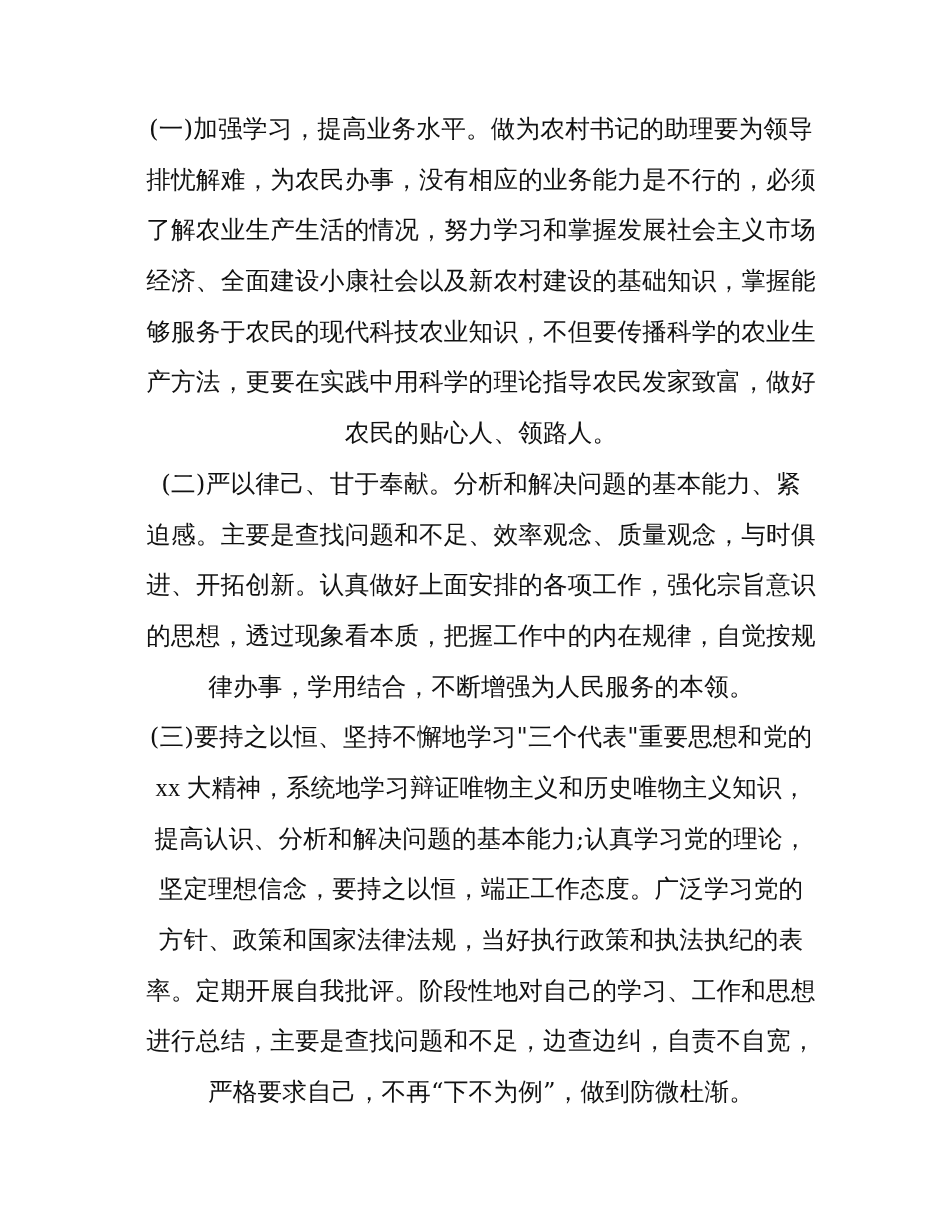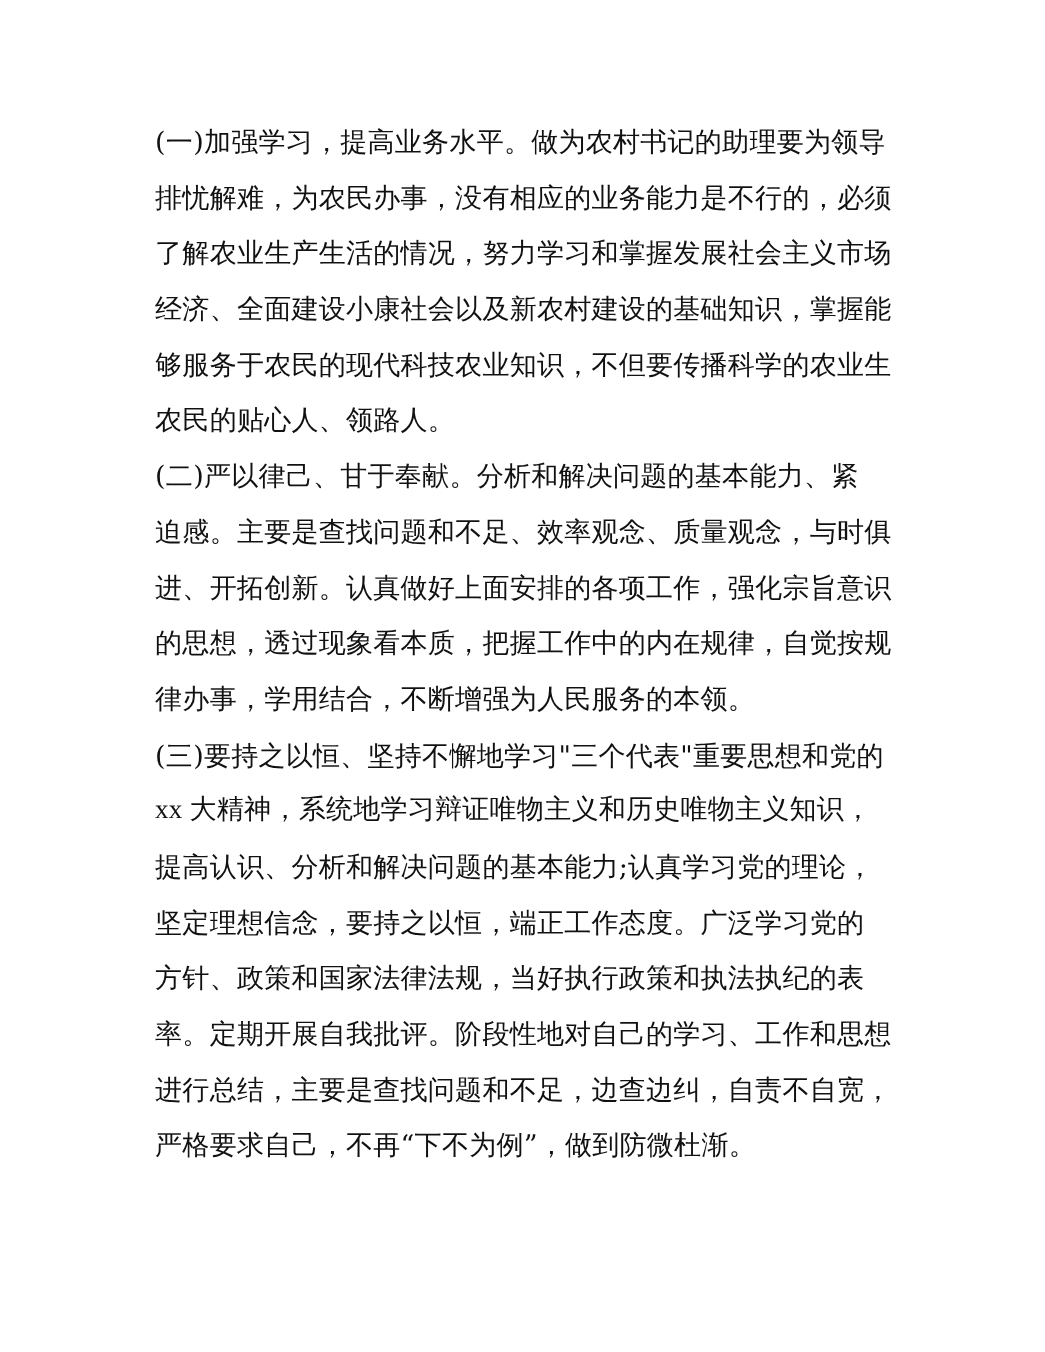--- a/index.html
+++ b/index.html
@@ -13,20 +13,21 @@
       position: relative;
       overflow: hidden;
     }
     .page {
       position: absolute;
       left: 0;
       top: 0;
       width: 760px;
       height: 1229px;
       background: #ffffff;
+      text-align: center;
     }
     .body-text {
       position: absolute;
       left: 141px;
       top: 104px;
       width: 680px;
       font-family: "DejaVu Serif", "Liberation Serif", serif;
       font-size: 24.6px;
       line-height: 50.7px;
       color: #111111;
@@ -46,20 +47,21 @@
 
 <div class="page">
   <div class="body-text">
 
     <div>
       <span class="line">(一)加强学习，提高业务水平。做为农村书记的助理要为领导</span>
       <span class="line">排忧解难，为农民办事，没有相应的业务能力是不行的，必须</span>
       <span class="line">了解农业生产生活的情况，努力学习和掌握发展社会主义市场</span>
       <span class="line">经济、全面建设小康社会以及新农村建设的基础知识，掌握能</span>
       <span class="line">够服务于农民的现代科技农业知识，不但要传播科学的农业生</span>
+      <span class="line">产方法，更要在实践中用科学的理论指导农民发家致富，做好</span>
       <span class="line">农民的贴心人、领路人。</span>
     </div>
 
     <div>
       <span class="line">(二)严以律己、甘于奉献。分析和解决问题的基本能力、紧</span>
       <span class="line">迫感。主要是查找问题和不足、效率观念、质量观念，与时俱</span>
       <span class="line">进、开拓创新。认真做好上面安排的各项工作，强化宗旨意识</span>
       <span class="line">的思想，透过现象看本质，把握工作中的内在规律，自觉按规</span>
       <span class="line">律办事，学用结合，不断增强为人民服务的本领。</span>
     </div>

